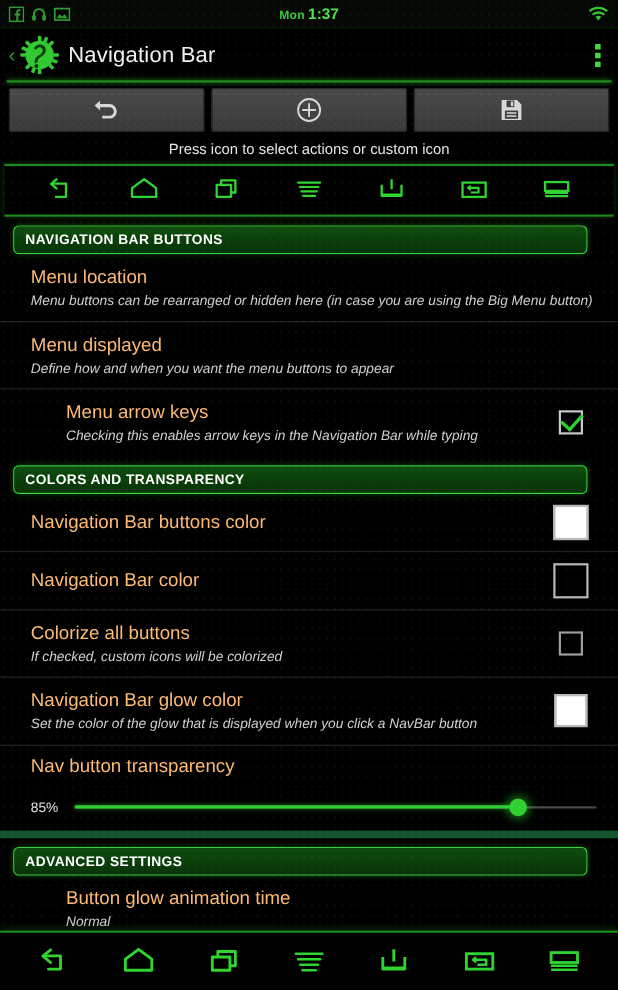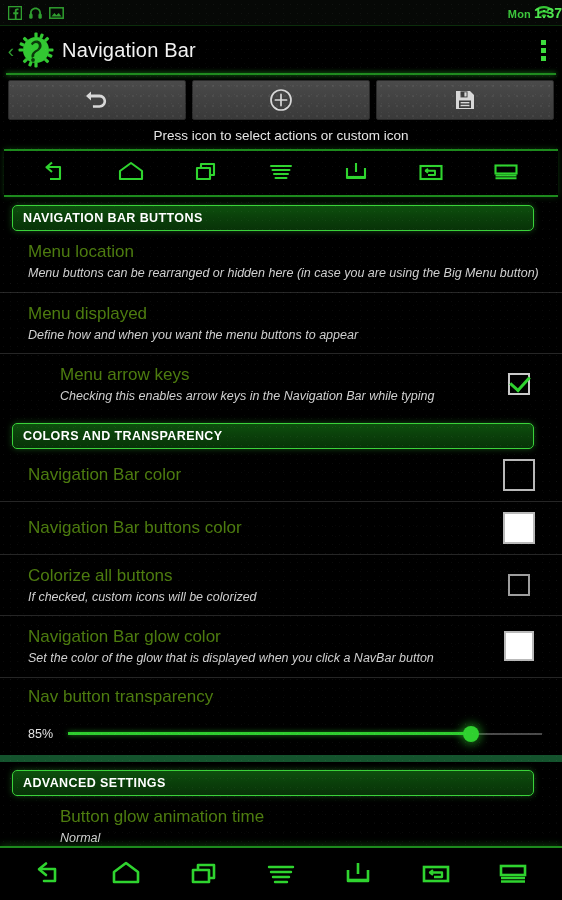--- a/index.html
+++ b/index.html
@@ -38,21 +38,21 @@
     align-items: center;
     padding: 0 8px;
     box-sizing: border-box;
     position: relative;
     border-bottom: 1px solid #0b2d0b;
   }
   .sb-left { display: flex; align-items: center; gap: 6px; }
   .sb-center {
     position: absolute;
     left: 0; right: 0;
-    text-align: right;
+    text-align: center;
     pointer-events: none;
   }
   .sb-day {
     color: #3cc63c;
     font-size: 11px;
     font-weight: bold;
     letter-spacing: .2px;
   }
   .sb-time {
     color: #4ee44e;
@@ -181,21 +181,21 @@
     align-items: center;
     padding: 10px 20px 10px 28px;
     box-sizing: border-box;
     border-bottom: 1px solid #262626;
     min-height: 50px;
   }
   .row.noline { border-bottom: none; margin-left: 32px; }
   .rowtext { flex: 1; min-width: 0; }
   .rtitle {
     font-size: 17px;
-    color: #4d7c0f;
+    color: #fdba74;
     line-height: 1.25;
   }
   .rsub {
     font-size: 12.5px;
     color: #cfcfcf;
     line-height: 1.3;
     margin-top: 3px;
     font-style: italic;
   }
   .rightslot {
@@ -505,33 +505,33 @@
       </div>
       <div class="rightslot">
         <div class="chk on"></div>
       </div>
     </div>
 
     <div class="sechead">COLORS AND TRANSPARENCY</div>
 
     <div class="row">
       <div class="rowtext">
+        <div class="rtitle">Navigation Bar buttons color</div>
+      </div>
+      <div class="rightslot">
+        <div class="swatch" style="background:#ffffff"></div>
+      </div>
+    </div>
+
+    <div class="row">
+      <div class="rowtext">
         <div class="rtitle">Navigation Bar color</div>
       </div>
       <div class="rightslot">
         <div class="swatch" style="background:#000000"></div>
-      </div>
-    </div>
-
-    <div class="row">
-      <div class="rowtext">
-        <div class="rtitle">Navigation Bar buttons color</div>
-      </div>
-      <div class="rightslot">
-        <div class="swatch" style="background:#ffffff"></div>
       </div>
     </div>
 
     <div class="row">
       <div class="rowtext">
         <div class="rtitle">Colorize all buttons</div>
         <div class="rsub">If checked, custom icons will be colorized</div>
       </div>
       <div class="rightslot">
         <div class="chk"></div>

